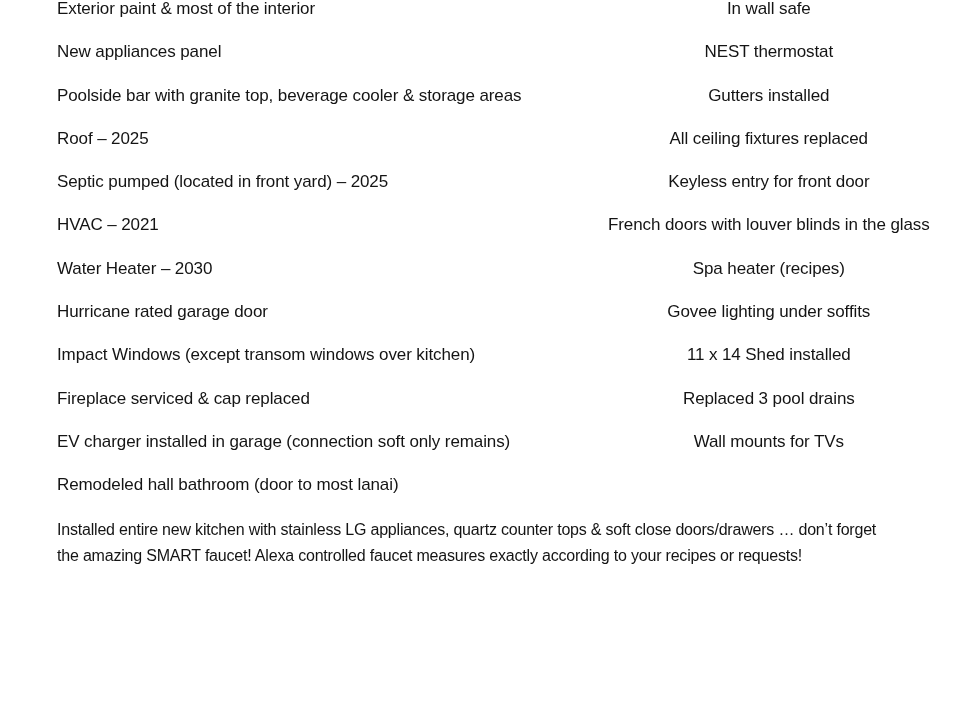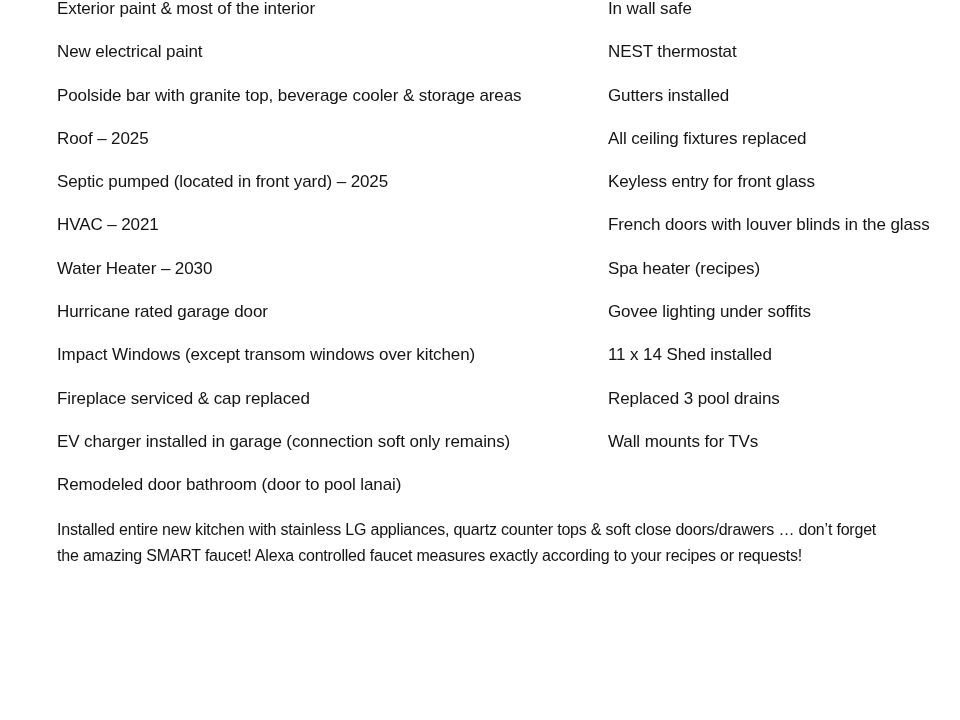--- a/index.html
+++ b/index.html
@@ -13,21 +13,21 @@
     background: #ffffff;
     overflow: hidden;
     font-family: "Liberation Sans", sans-serif;
     color: #141414;
   }
   .col {
     position: absolute;
     top: 0;
   }
   .col-left  { left: 57px; }
-  .col-right { left: 608px; }
+  .col-right { left: 608px; text-align: center; }
   .list-item {
     font-size: 17px;
     line-height: 17px;
     height: 17px;
     margin-bottom: 26.3px;
     white-space: nowrap;
     letter-spacing: -0.1px;
   }
   .note {
     position: absolute;
@@ -41,54 +41,54 @@
     letter-spacing: -0.2px;
   }
 </style>
 </head>
 <body>
 
 <div class="col col-left">
 
     <div class="list-item">Exterior paint &amp; most of the interior</div>
 
-    <div class="list-item">New electrical paint</div>
+    <div class="list-item">New appliances panel</div>
 
     <div class="list-item">Poolside bar with granite top, beverage cooler &amp; storage areas</div>
 
     <div class="list-item">Roof – 2025</div>
 
     <div class="list-item">Septic pumped (located in front yard) – 2025</div>
 
     <div class="list-item">HVAC – 2021</div>
 
     <div class="list-item">Water Heater – 2030</div>
 
     <div class="list-item">Hurricane rated garage door</div>
 
     <div class="list-item">Impact Windows (except transom windows over kitchen)</div>
 
     <div class="list-item">Fireplace serviced &amp; cap replaced</div>
 
     <div class="list-item">EV charger installed in garage (connection soft only remains)</div>
 
-    <div class="list-item">Remodeled door bathroom (door to pool lanai)</div>
+    <div class="list-item">Remodeled hall bathroom (door to most lanai)</div>
   </div>
 
 <div class="col col-right">
 
     <div class="list-item">In wall safe</div>
 
     <div class="list-item">NEST thermostat</div>
 
     <div class="list-item">Gutters installed</div>
 
     <div class="list-item">All ceiling fixtures replaced</div>
 
-    <div class="list-item">Keyless entry for front glass</div>
+    <div class="list-item">Keyless entry for front door</div>
 
     <div class="list-item">French doors with louver blinds in the glass</div>
 
     <div class="list-item">Spa heater (recipes)</div>
 
     <div class="list-item">Govee lighting under soffits</div>
 
     <div class="list-item">11 x 14 Shed installed</div>
 
     <div class="list-item">Replaced 3 pool drains</div>

